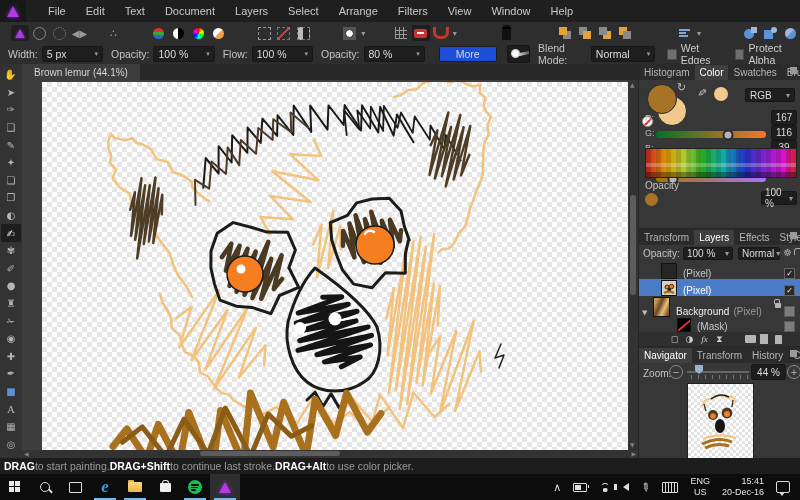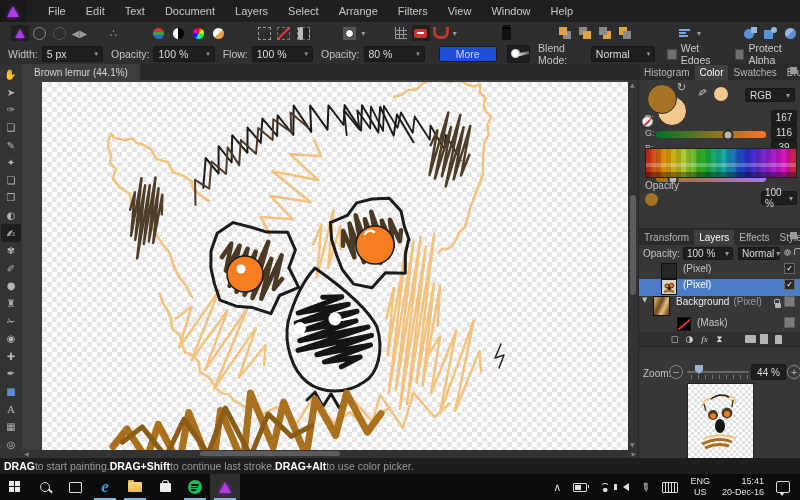--- a/index.html
+++ b/index.html
@@ -90,21 +90,21 @@
   .ptab.active{background:#3f3f3f;color:#fff;}
   .pmenu{position:absolute;right:3px;top:3px;width:7px;height:7px;background:#9a9a9a;}
   .panel{position:relative;}
   .slider-track{position:relative;height:7px;border-radius:4px;}
   .knob{position:absolute;top:50%;width:11px;height:11px;border-radius:50%;background:#b5b5b5;
     border:2px solid #2b2b2b;transform:translate(-50%,-50%);box-sizing:border-box;}
   .valbox{position:absolute;background:#1e1e1e;border:1px solid #171717;border-radius:2px;
     color:#ddd;font-size:10px;display:flex;align-items:center;justify-content:center;}
   .ticks{position:absolute;height:4px;background:repeating-linear-gradient(90deg,#777 0 1px,transparent 1px 7px);}
   
-  .lrow{position:absolute;left:0;width:162px;display:flex;align-items:flex-start;font-size:10px;color:#c9c9c9;}
+  .lrow{position:absolute;left:0;width:162px;display:flex;align-items:flex-end;font-size:10px;color:#c9c9c9;}
   .lrow.sel{background:#4a7cc7;color:#fff;}
   .lthumb{width:14px;height:14px;border:1px solid #111;margin-left:22px;margin-right:6px;background:#262626;flex:none;}
   .lcheck{position:absolute;right:6px;width:9px;height:9px;background:#2a2a2a;border:1px solid #666;
     color:#fff;font-size:8px;line-height:9px;text-align:center;}
   .lcheck.off{background:#7c7c7c;border-color:#5a5a5a;}
   .licon{width:15px;text-align:center;color:#cfcfcf;font-size:9px;}
   
   #statusbar{position:absolute;left:0;top:458px;width:800px;height:16px;background:#1d1d1d;
     display:flex;align-items:center;font-size:10.5px;color:#9a9a9a;padding-left:4px;box-sizing:border-box;}
   #statusbar b{color:#fff;}
@@ -526,20 +526,27 @@
         <span class="licon">
             <i style="display:block;width:8px;height:10px;background:#b5b5b5"></i>
           </span>
         <span class="licon">
             <i style="display:block;width:7px;height:9px;background:#b5b5b5;border-radius:1px 1px 0 0"></i>
           </span>
       </div>
     </div>
 
     <div class="panel" style="height:113px;border-top:1px solid #262626">
+      <div class="ptabs">
+        <span class="ptab active">Navigator</span>
+        <span class="ptab">Transform</span>
+        <span class="ptab">History</span>
+        <span class="ptab">Channels</span>
+        <span class="pmenu"></span>
+      </div>
       <span class="abs" style="left:4px;top:21px;font-size:10px;color:#c4c4c4">Zoom:</span>
       <span class="abs glyph" style="left:30px;top:18px;width:12px;height:12px;border:1px solid #8a8a8a;border-radius:50%;color:#bbb;font-size:9px;text-align:center;line-height:12px">−</span>
       <div class="abs" style="left:48px;top:24px;width:62px;height:1.5px;background:#666"></div>
       <div class="ticks" style="left:52px;top:28px;width:94px"></div>
       <div class="abs" style="left:56px;top:18px;width:8px;height:9px;background:#9ab4cf;clip-path:polygon(0 0,100% 0,100% 60%,50% 100%,0 60%)"></div>
       <div class="valbox" style="left:112px;top:17px;width:33px;height:14px">
           <span>44 %</span>
         </div>
       <span class="abs glyph" style="left:148px;top:18px;width:12px;height:12px;border:1px solid #8a8a8a;border-radius:50%;color:#bbb;font-size:9px;text-align:center;line-height:12px">+</span>
 

